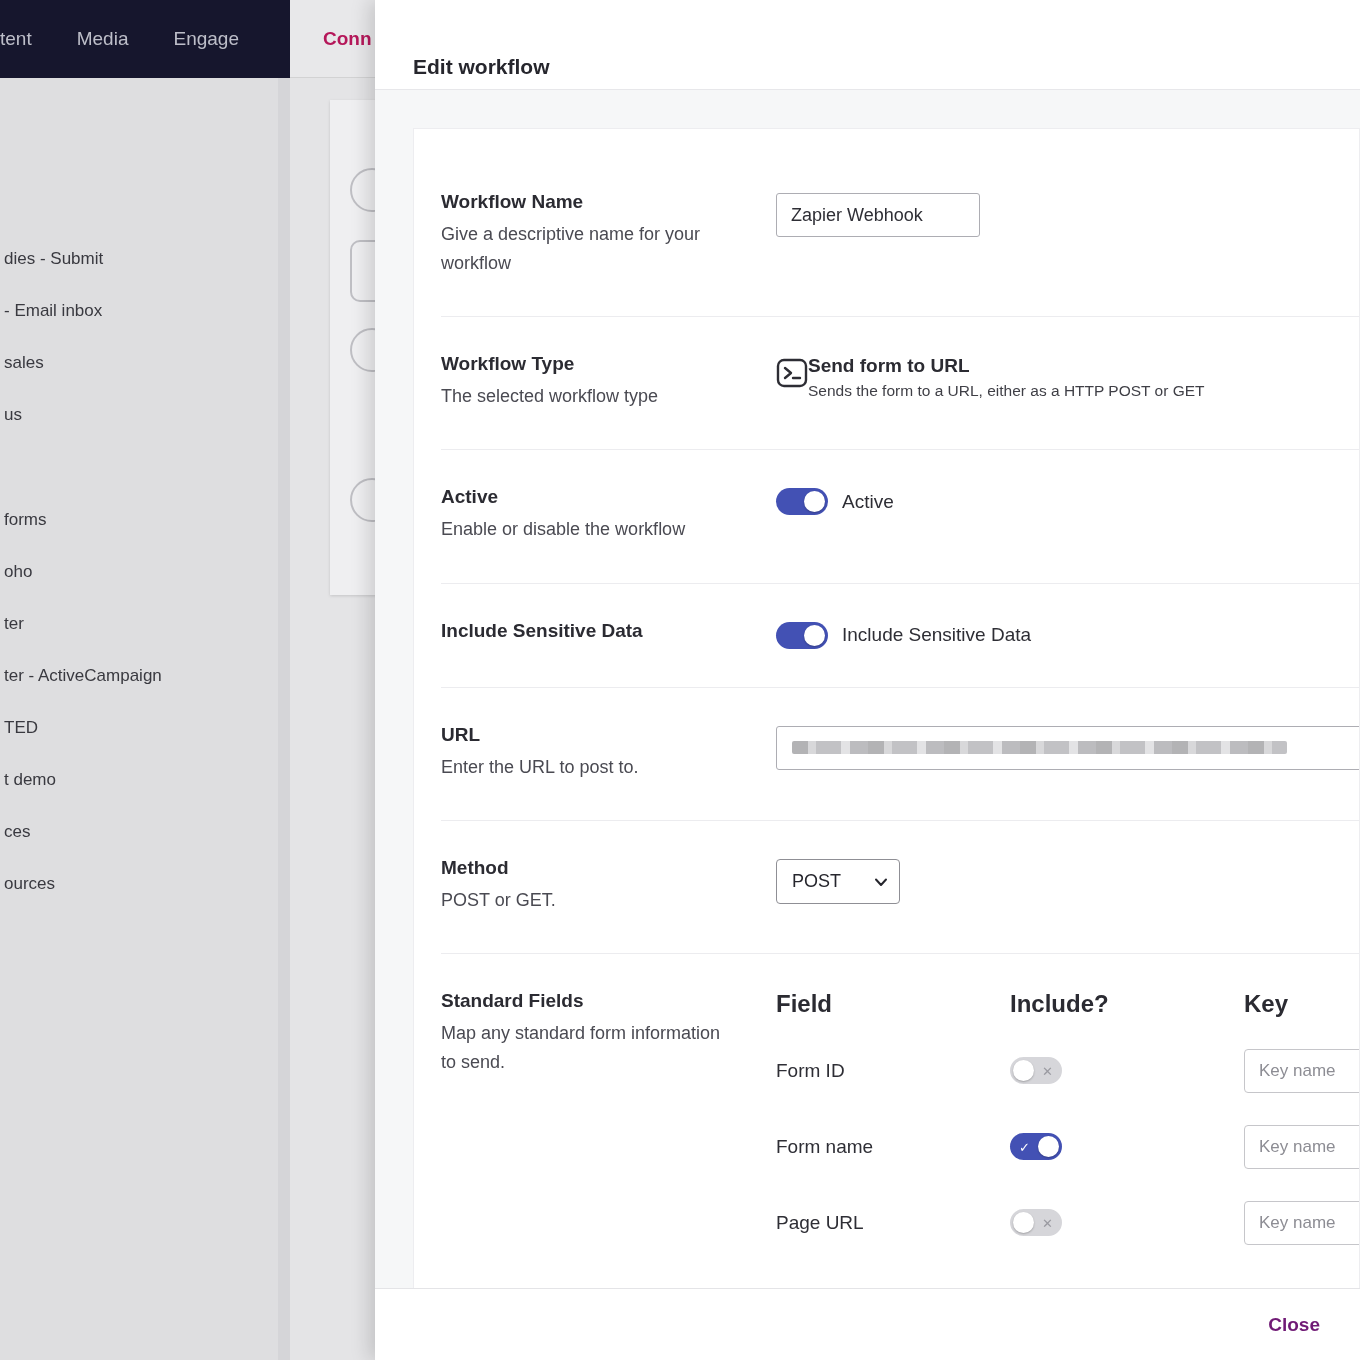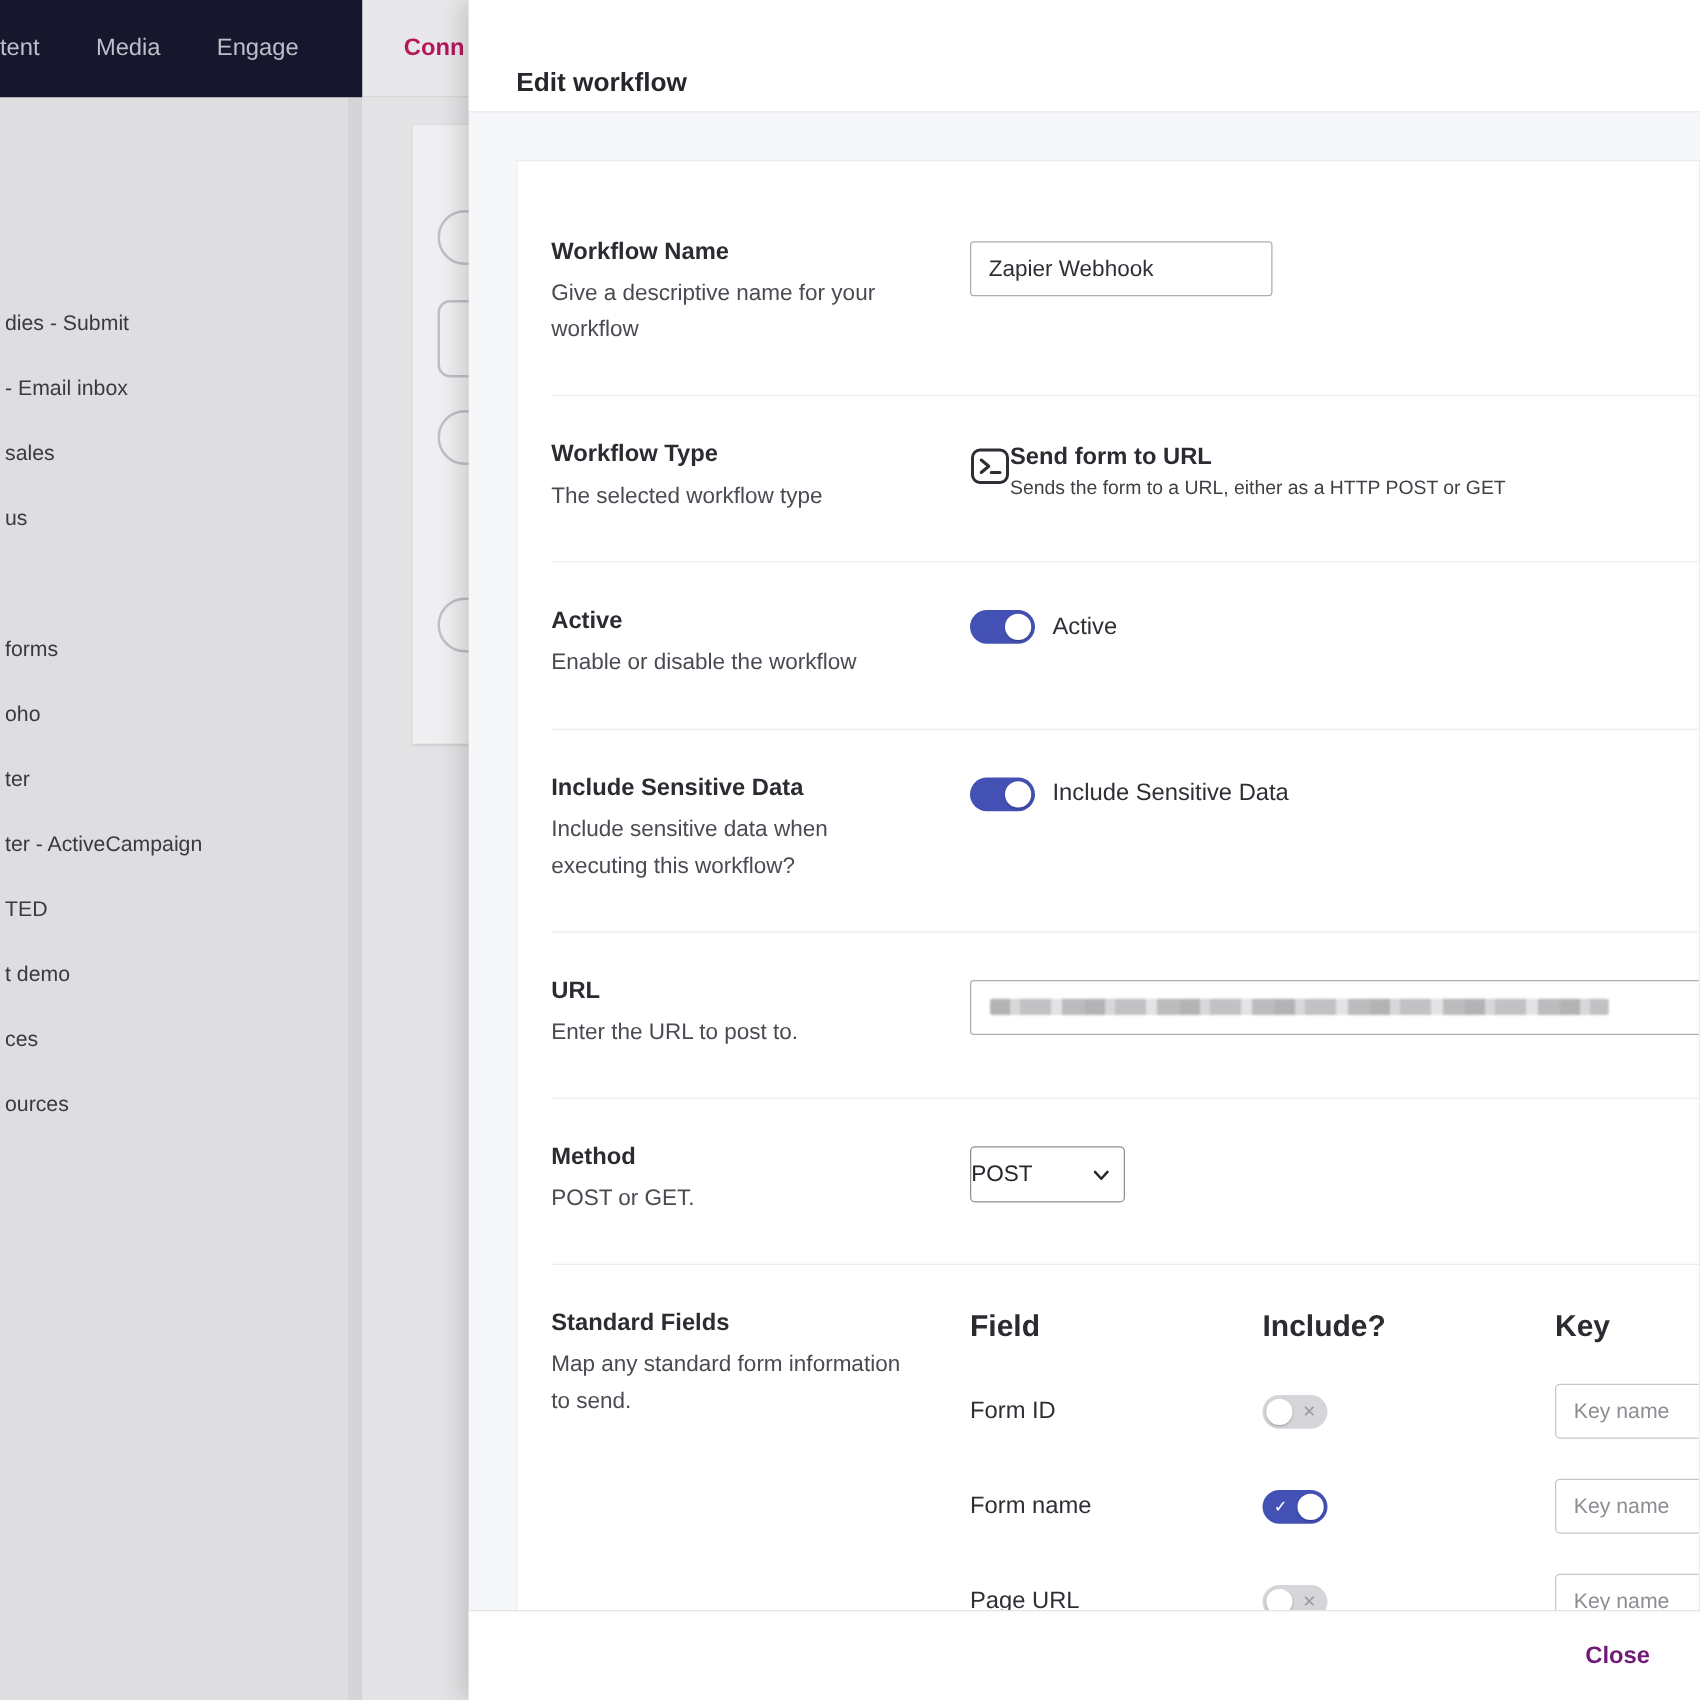--- a/index.html
+++ b/index.html
@@ -42,21 +42,21 @@
   .form-row { display:flex; padding:36px 0 38px; border-top:1px solid #ececef; }
   .form-row.first { border-top:none; padding-top:0; }
   .row-left { width:335px; flex-shrink:0; padding-right:36px; }
   .row-right { flex:1; padding-top:2px; min-width:0; }
   .row-label { font-size:19px; font-weight:700; color:#2b2b32; }
   .row-desc { font-size:18px; color:#4a4a52; line-height:1.62; margin-top:7px; }
 
   .text-input { height:44px; border:1px solid #adadb3; border-radius:3px; font-size:18px;
     color:#2e2e35; padding:0 14px; background:#fff; outline:none;
     font-family:"Liberation Sans","DejaVu Sans",sans-serif; }
-  .name-input { width:242px; }
+  .name-input { width:204px; }
 
   .type-box { display:flex; align-items:flex-start; }
   .terminal-icon { width:32px; height:32px; flex-shrink:0; margin-top:2px; }
   .type-text { }
   .type-title { font-size:19px; font-weight:600; color:#2b2b32; }
   .type-desc { font-size:15.5px; color:#3f3f46; margin-top:5px; }
 
   .toggle-line { display:flex; align-items:center; }
   .toggle { position:relative; width:52px; height:27px; border-radius:14px; cursor:pointer; flex-shrink:0; }
   .toggle--on { background:#4351b4; }
@@ -70,21 +70,21 @@
   .toggle-icon--x { right:9px; color:#9a9aa1; font-weight:700; }
   .toggle-label { font-size:19px; color:#2e2e35; margin-left:14px; }
 
   .url-input { position:relative; width:640px; height:44px; border:1px solid #adadb3; border-radius:3px;
     background:#fff; display:flex; align-items:center; }
   .redacted { width:495px; height:13px; margin-left:15px; border-radius:2px; filter:blur(0.7px);
     background:repeating-linear-gradient(90deg,#b3b3b5 0 16px,#d8d8da 16px 24px,#c2c2c5 24px 49px,#e3e3e5 49px 58px,#bcbcbf 58px 76px); }
 
   .select-box { position:relative; width:124px; height:45px; border:1px solid #8f8f95; border-radius:4px;
     background:#fff; display:flex; align-items:center; cursor:pointer; }
-  .select-value { font-size:18px; color:#26262d; }
+  .select-value { font-size:18px; color:#26262d; margin-left:15px; }
   .select-chevron { position:absolute; right:10px; top:14px; width:16px; height:16px; }
 
   .fields-table { flex:1; min-width:0; }
   .fields-header { display:grid; grid-template-columns:234px 234px 1fr; }
   .fields-header span { font-size:24px; font-weight:700; color:#2b2b32; }
   .field-row { display:grid; grid-template-columns:234px 234px 1fr; align-items:center; margin-top:30px; min-height:46px; }
   .field-name { font-size:19px; color:#2e2e35; }
   .key-input { width:280px; height:44px; border:1px solid #c6c6ca; border-radius:4px; font-size:17px;
     padding:0 14px; color:#2e2e35; outline:none; background:#fff;
     font-family:"Liberation Sans","DejaVu Sans",sans-serif; }
@@ -192,21 +192,20 @@
                 <span class="toggle-knob"></span>
               </div>
               <span class="toggle-label">Active</span>
             </div>
           </div>
         </div>
 
         <div class="form-row">
           <div class="row-left">
             <div class="row-label">Include Sensitive Data</div>
-            <div class="row-desc">Include sensitive data when executing this workflow?</div>
           </div>
           <div class="row-right">
             <div class="toggle-line">
               <div class="toggle toggle--on">
                 <span class="toggle-knob"></span>
               </div>
               <span class="toggle-label">Include Sensitive Data</span>
             </div>
           </div>
         </div>

